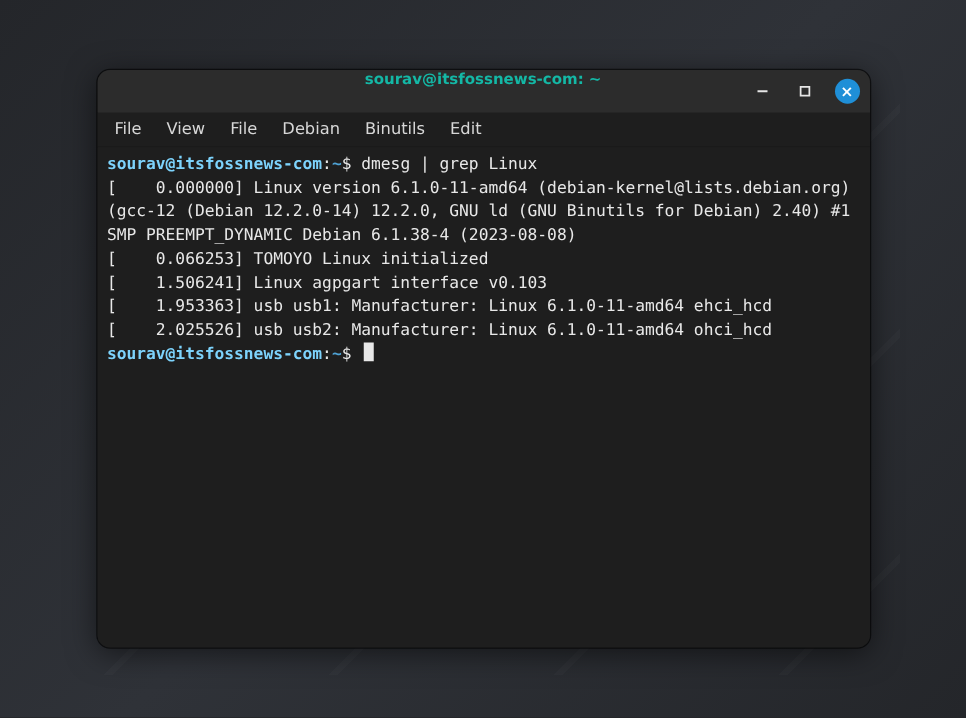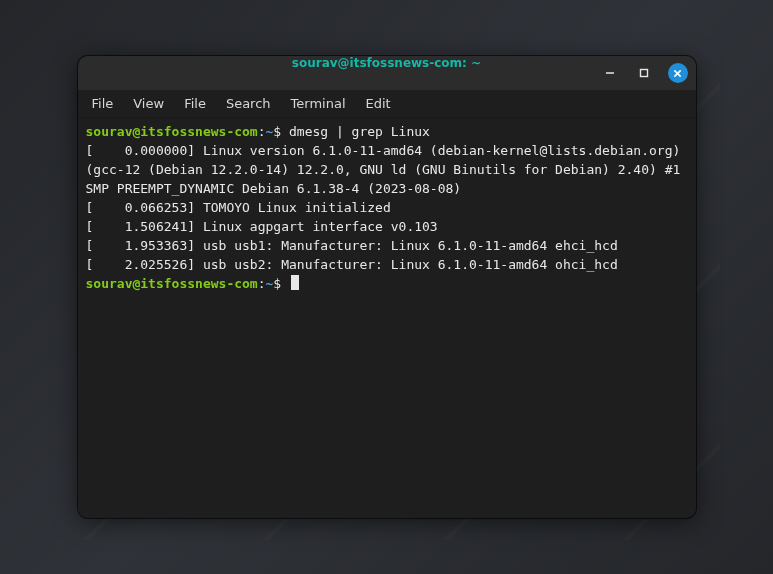--- a/index.html
+++ b/index.html
@@ -64,21 +64,21 @@
     background: #1e1e1e;
     padding: 4px 8px 8px 8px;
     height: 400px;
     font-family: "DejaVu Sans Mono", "Liberation Mono", "Menlo", monospace;
     font-size: 13px;
     line-height: 19px;
     color: #e8e8e8;
     white-space: pre-wrap;
     word-break: break-all;
   }
-  .userhost { color: #84cc16; font-weight: bold; }
+  .userhost { color: #7dd3fc; font-weight: bold; }
   .path { color: #4ea1d3; font-weight: bold; }
   .colon, .sep, .dollar { color: #e8e8e8; }
   .cursor {
     display: inline-block; width: 8px; height: 15px;
     background: #e8e8e8; vertical-align: -2px; margin-left: 2px;
   }
 </style>
 </head>
 <body>
 
@@ -104,19 +104,19 @@
             <line x1="8.5" y1="1.5" x2="1.5" y2="8.5" stroke="#fff" stroke-width="1.7"></line>
           </svg>
       </span>
     </div>
   </div>
 
   <div class="menubar">
     <span class="menu-item">File</span>
     <span class="menu-item">View</span>
     <span class="menu-item">File</span>
-    <span class="menu-item">Search</span>
-    <span class="menu-item">Terminal</span>
+    <span class="menu-item">Debian</span>
+    <span class="menu-item">Binutils</span>
     <span class="menu-item">Edit</span>
   </div>
 
   <div class="terminal" id="terminal"><div><span class="userhost">sourav@itsfossnews-com</span><span class="colon">:</span><span class="path">~</span><span class="dollar">$</span> <span>dmesg | grep Linux</span></div><div>[    0.000000] Linux version 6.1.0-11-amd64 (debian-kernel@lists.debian.org) (gcc-12 (Debian 12.2.0-14) 12.2.0, GNU ld (GNU Binutils for Debian) 2.40) #1 SMP PREEMPT_DYNAMIC Debian 6.1.38-4 (2023-08-08)</div><div>[    0.066253] TOMOYO Linux initialized</div><div>[    1.506241] Linux agpgart interface v0.103</div><div>[    1.953363] usb usb1: Manufacturer: Linux 6.1.0-11-amd64 ehci_hcd</div><div>[    2.025526] usb usb2: Manufacturer: Linux 6.1.0-11-amd64 ohci_hcd</div><div><span class="userhost">sourav@itsfossnews-com</span><span class="colon">:</span><span class="path">~</span><span class="dollar">$</span> <span></span><span class="cursor"></span></div></div>
 </div>
 
 </body></html>

